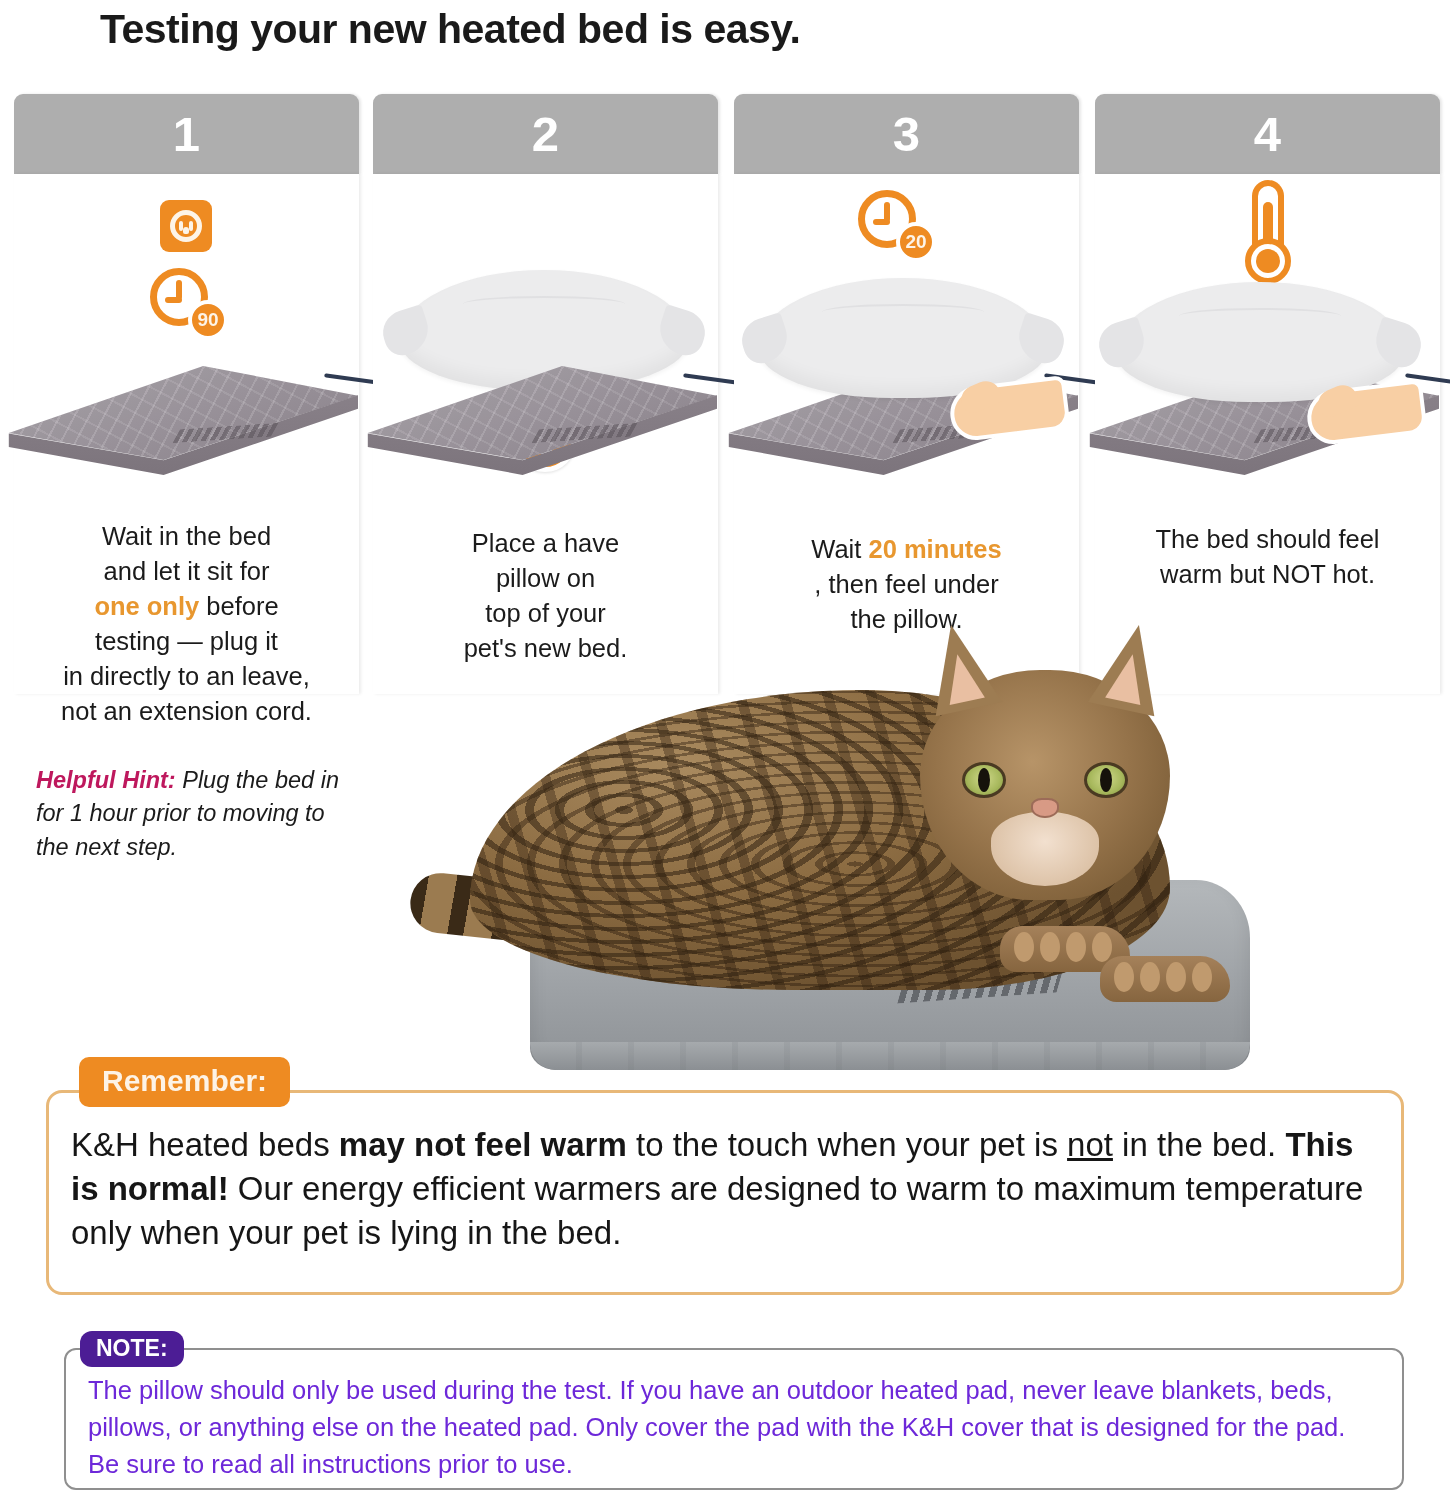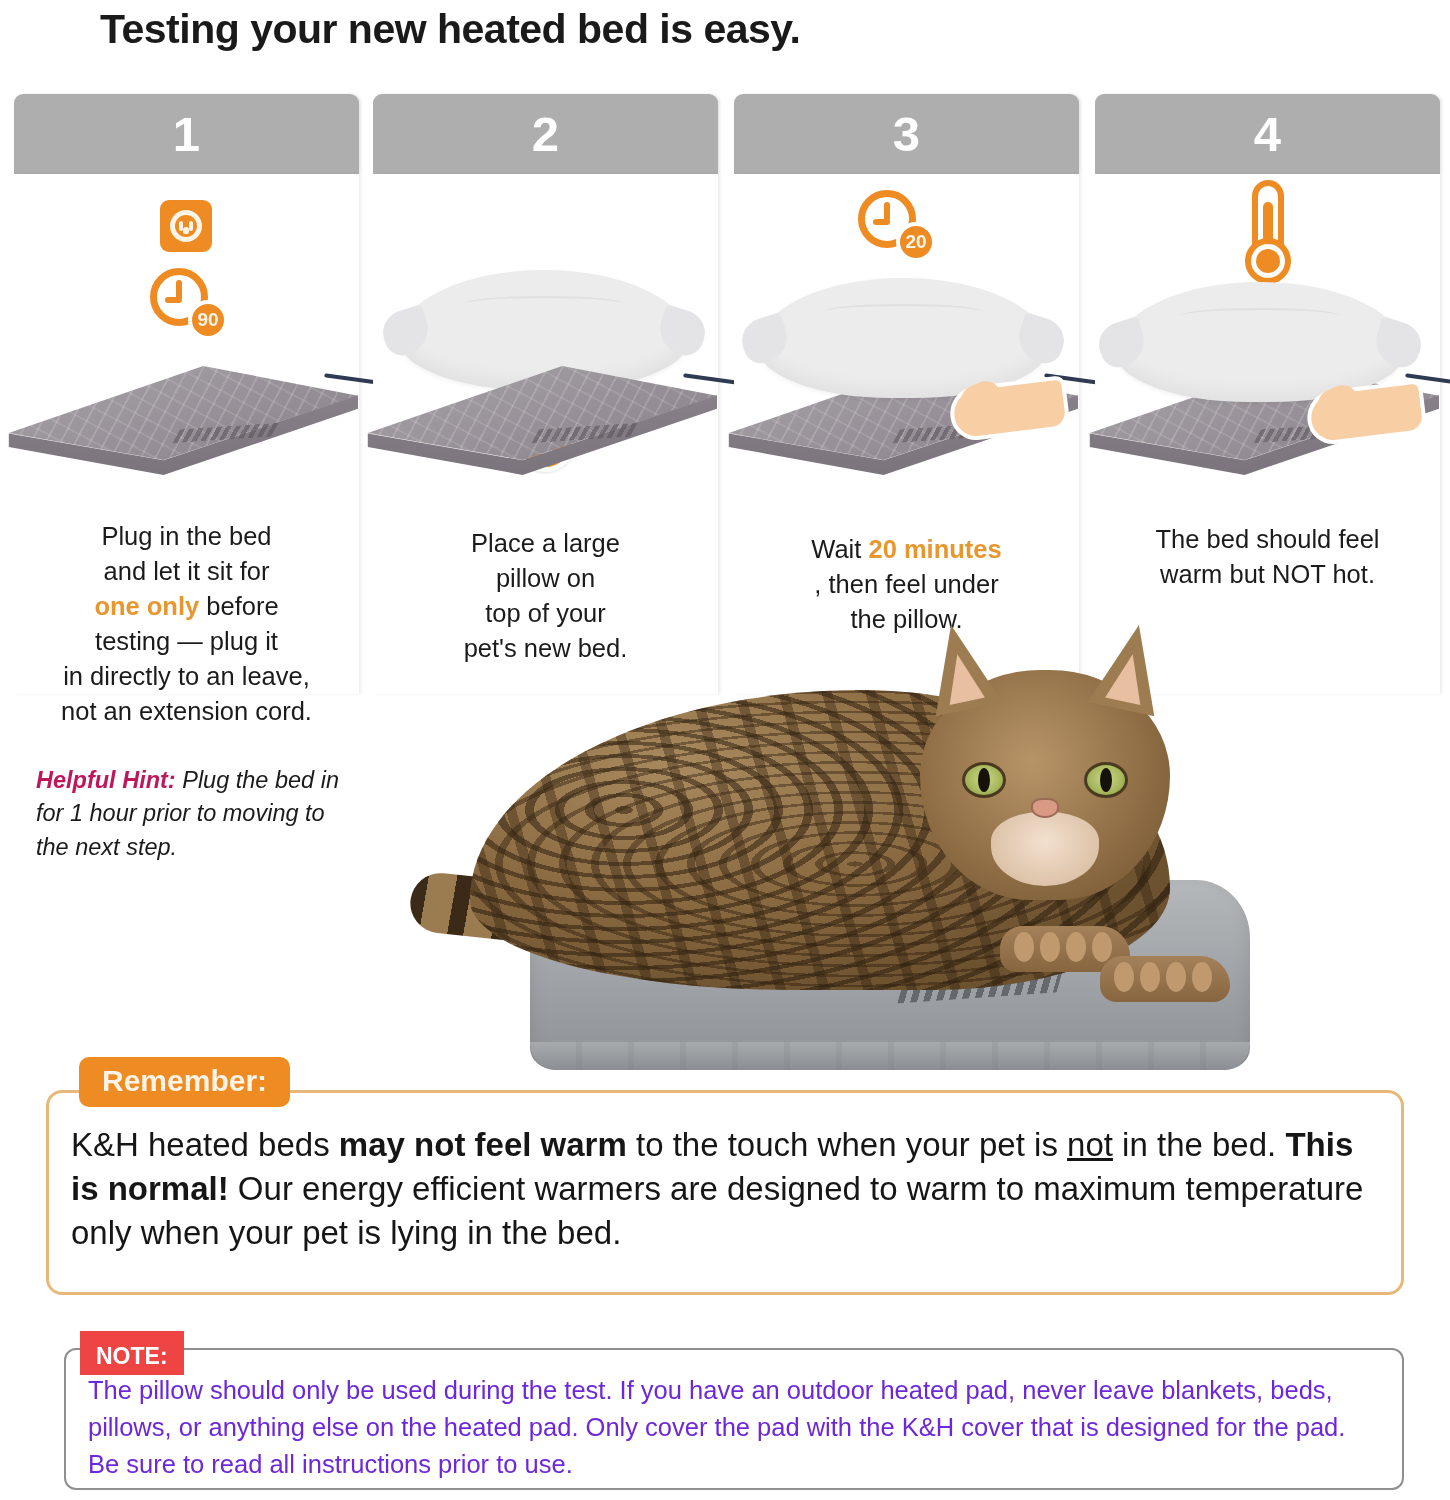--- a/index.html
+++ b/index.html
@@ -439,26 +439,26 @@
     position: absolute;
     left: 64px; top: 1348px;
     width: 1340px; height: 142px;
     border: 2px solid #8f8f8f;
     border-radius: 12px;
     background: #ffffff;
   }
   .note-tab {
     position: absolute;
     left: 14px; top: -19px;
-    background: #ef4444;
+    background: #4c1d95;
     color: #ffffff;
     font-size: 23px;
     font-weight: bold;
-    padding: 14px 16px 7px 16px;
-    border-radius: 0;
+    padding: 6px 16px 7px 16px;
+    border-radius: 12px;
     line-height: 1;
     font-family: "Liberation Sans", sans-serif;
   }
   .note-text {
     position: absolute;
     left: 22px; right: 20px; top: 22px;
     font-size: 25.5px;
     line-height: 1.45;
     color: #6d28d9;
     font-family: "Liberation Sans", sans-serif;
@@ -494,21 +494,21 @@
           </div>
           <div class="pad" style="left:-16px; top:190px;">
             <div class="pad-top"></div>
             <div class="pad-quilt"></div>
             <div class="pad-side"></div>
             <div class="pad-logo"></div>
             <div class="pad-cord"></div>
           </div>
         </div>
         <div class="caption" style="top:345px;">
-          <span>Plug in the bed</span><br>
+          <span>Wait in the bed</span><br>
           <span>and let it sit for</span><br>
           <span class="hl">one only</span><span> before</span><br>
           <span>testing — plug it</span><br>
           <span>in directly to an leave,</span><br>
           <span>not an extension cord.</span>
         </div>
         <div class="hint" style="top:590px;">
           <span class="hl">Helpful Hint:</span><span> Plug the bed in for 1 hour prior to moving to the next step.</span>
         </div>
       </div>
@@ -528,21 +528,21 @@
           </div>
           <div class="pad" style="left:-16px; top:190px;">
             <div class="pad-top"></div>
             <div class="pad-quilt"></div>
             <div class="pad-side"></div>
             <div class="pad-logo"></div>
             <div class="pad-cord"></div>
           </div>
         </div>
         <div class="caption" style="top:352px;">
-          <span>Place a large</span><br>
+          <span>Place a have</span><br>
           <span>pillow on</span><br>
           <span>top of your</span><br>
           <span>pet's new bed.</span>
         </div>
       </div>
     </div>
 
     <div class="step step-3">
       <div class="step-head">
         <span class="step-num">3</span>

